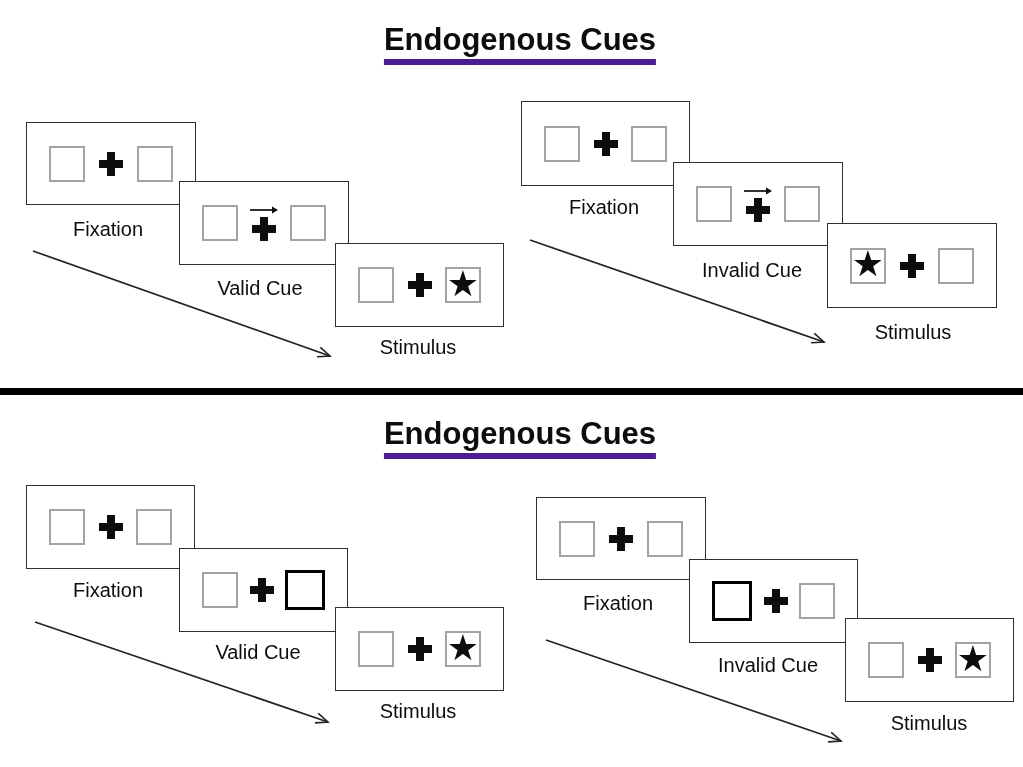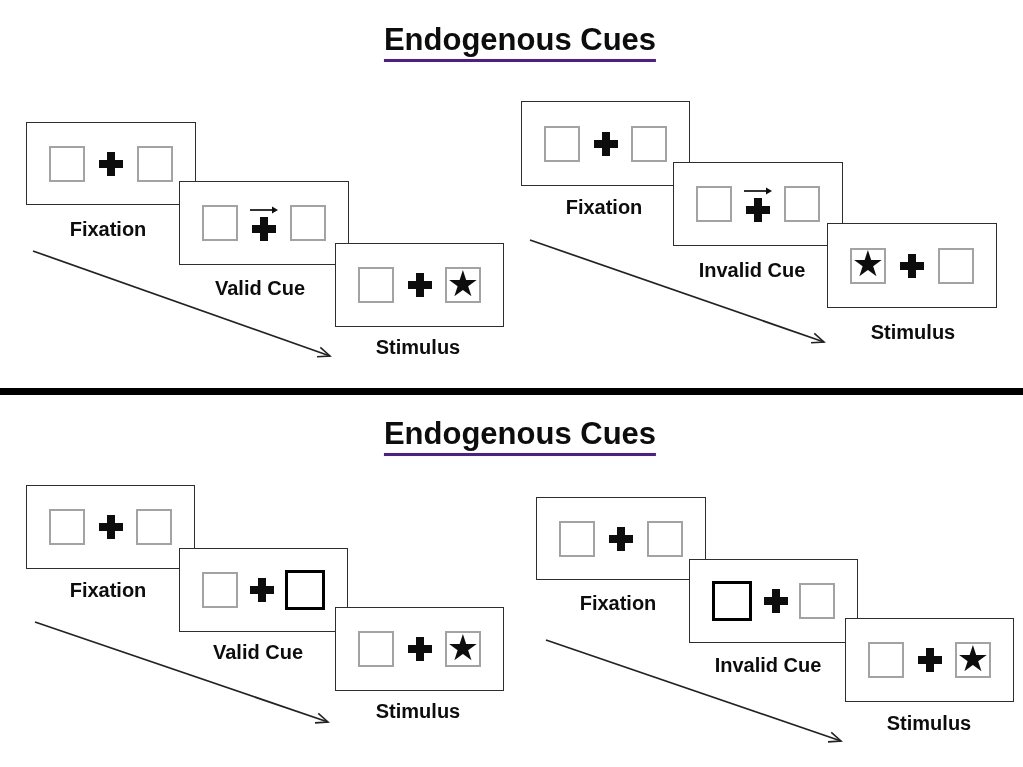--- a/index.html
+++ b/index.html
@@ -1,33 +1,33 @@
 <!DOCTYPE html>
 <html><head>
 <meta charset="utf-8">
 <style>
   html,body{margin:0;padding:0;background:#fff;}
   .canvas{position:relative;width:1023px;height:767px;background:#fff;overflow:hidden;
           font-family:"Liberation Sans",sans-serif;color:#0d0d0d;}
   .arrows-layer{position:absolute;left:0;top:0;width:1023px;height:767px;z-index:0;pointer-events:none;}
   .title{position:absolute;transform:translateX(-50%);font-weight:bold;font-size:31px;
-         border-bottom:3px solid #4c1d95;padding-bottom:1px;white-space:nowrap;z-index:2;}
+         border-bottom:6px solid #4c1d95;padding-bottom:1px;white-space:nowrap;z-index:2;}
   .divider{position:absolute;left:0;top:388px;width:1023px;height:7px;background:#000;z-index:2;}
   .panel{position:absolute;background:#fff;border:1.5px solid #2e2e2e;box-sizing:border-box;
          display:flex;align-items:center;justify-content:space-between;padding:0 22px;z-index:1;}
   .box{width:36px;height:36px;border:2px solid #a3a3a3;background:#fff;box-sizing:border-box;
        display:flex;align-items:center;justify-content:center;flex:0 0 auto;}
   .box.thick{width:40px;height:40px;border:3.5px solid #000;}
   .star{font-family:"DejaVu Sans",sans-serif;font-size:36px;line-height:1;color:#0d0d0d;margin-top:-3px;}
   .center{display:flex;flex-direction:column;align-items:center;}
   .plus{position:relative;width:24px;height:24px;flex:0 0 auto;}
   .plus::before{content:"";position:absolute;left:0;top:8px;width:24px;height:8px;background:#0d0d0d;}
   .plus::after{content:"";position:absolute;left:8px;top:0;width:8px;height:24px;background:#0d0d0d;}
   .cue-arrow{display:block;margin-bottom:2px;}
-  .label{position:absolute;transform:translateX(-50%);font-weight:bold;font-size:20px;
+  .label{position:absolute;transform:translateX(-50%);font-weight:normal;font-size:20px;
          white-space:nowrap;z-index:1;}
 </style>
 </head>
 <body>
 
 <div class="canvas">
 
   <svg class="arrows-layer">
     <defs>
       <marker id="ah" viewBox="0 0 16 12" markerWidth="16" markerHeight="12" refX="14" refY="6" orient="auto" markerUnits="userSpaceOnUse">

